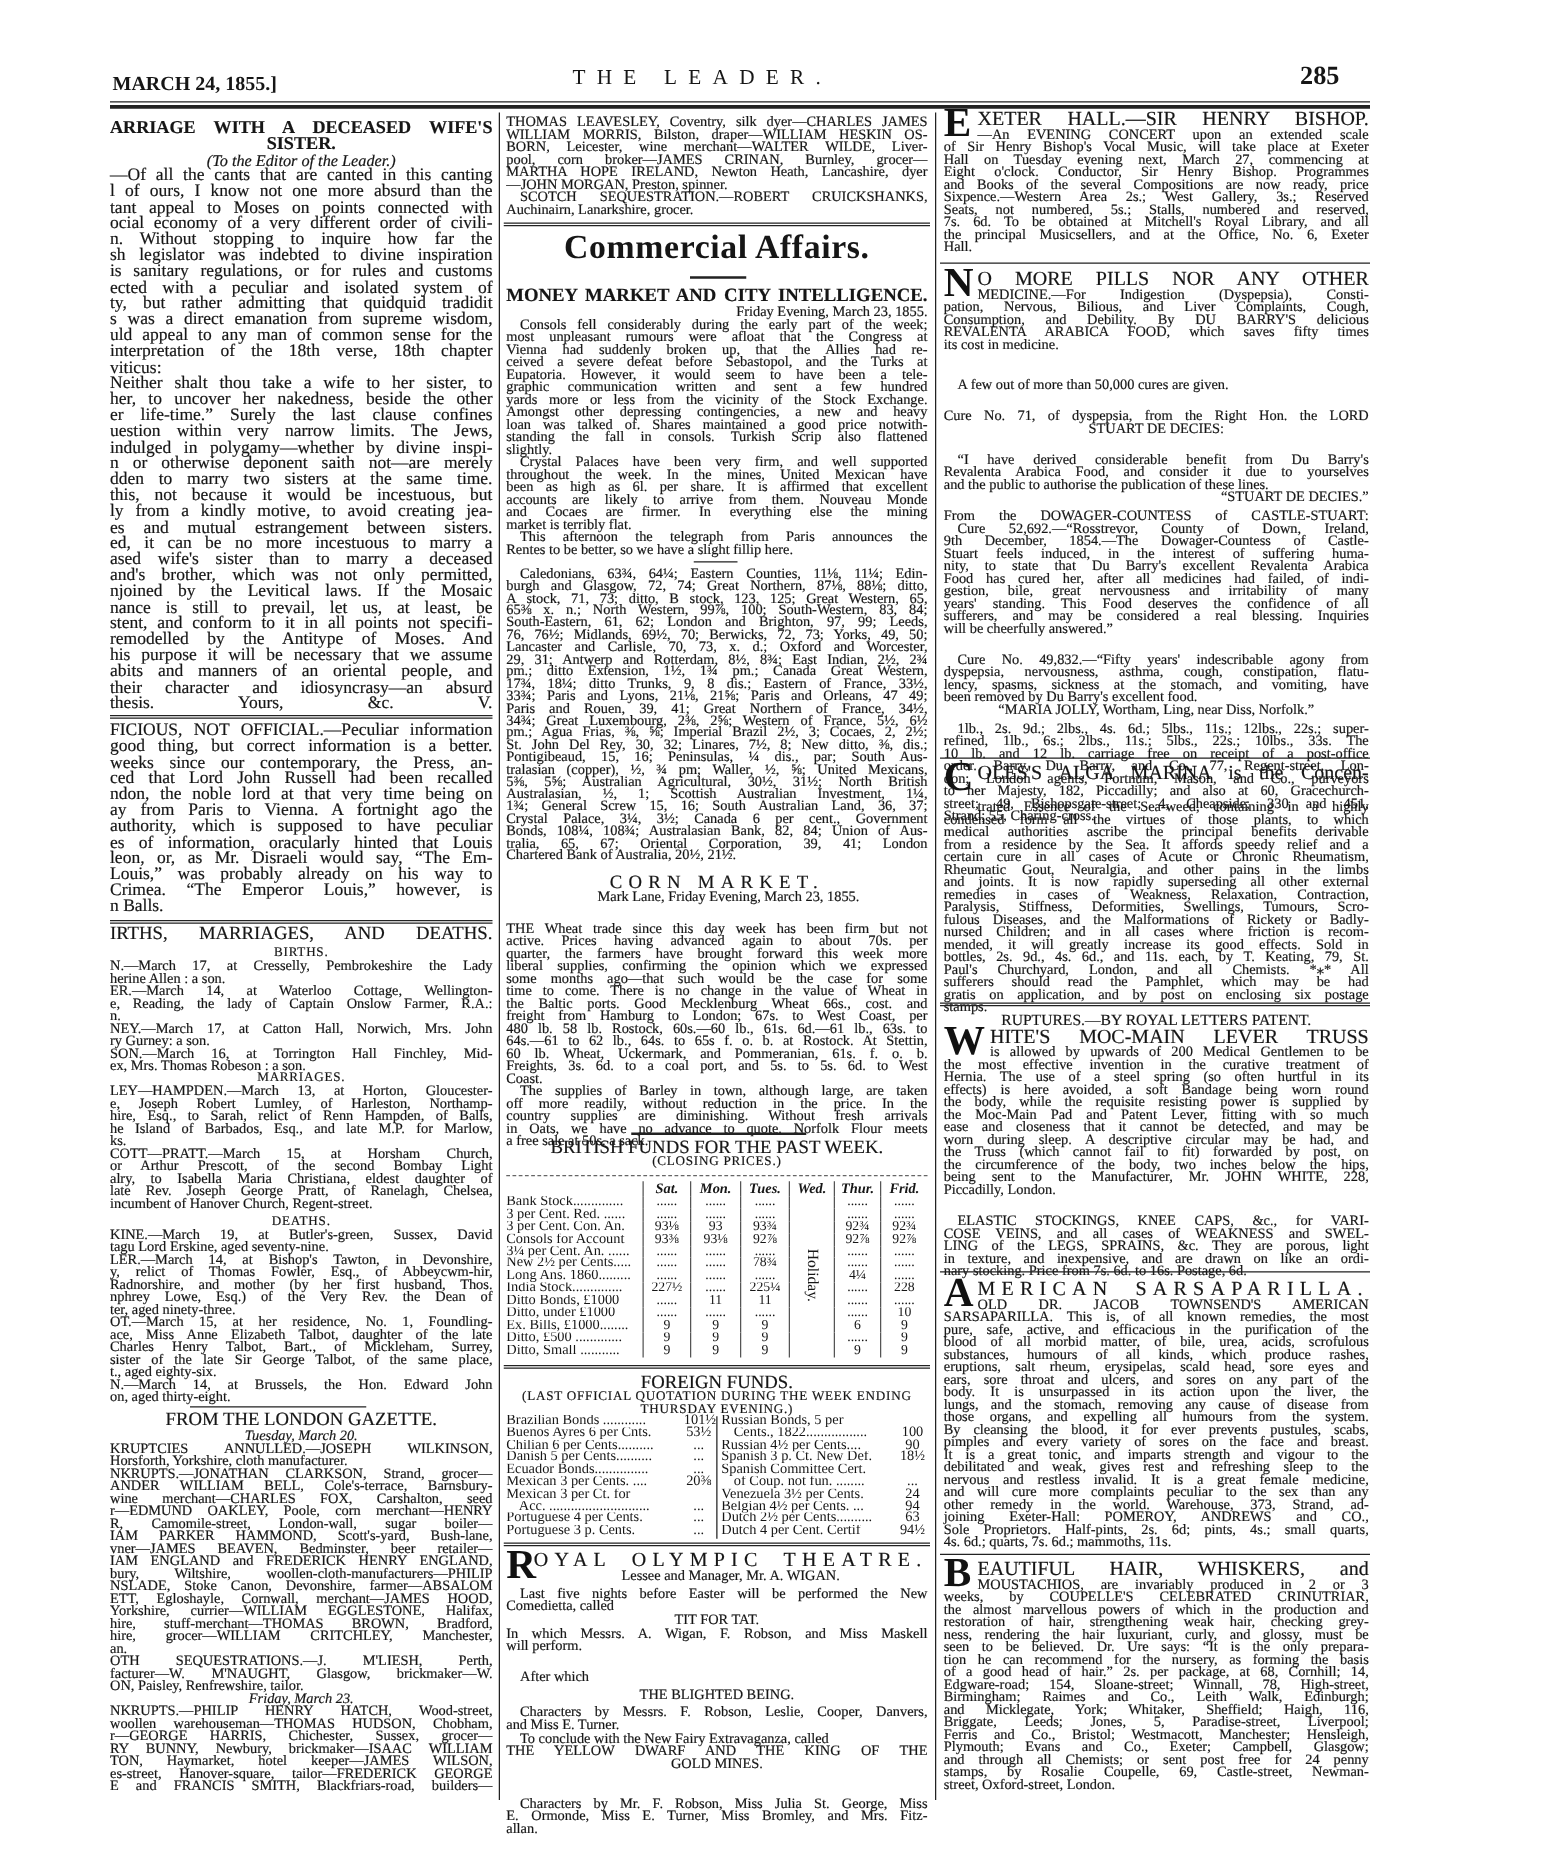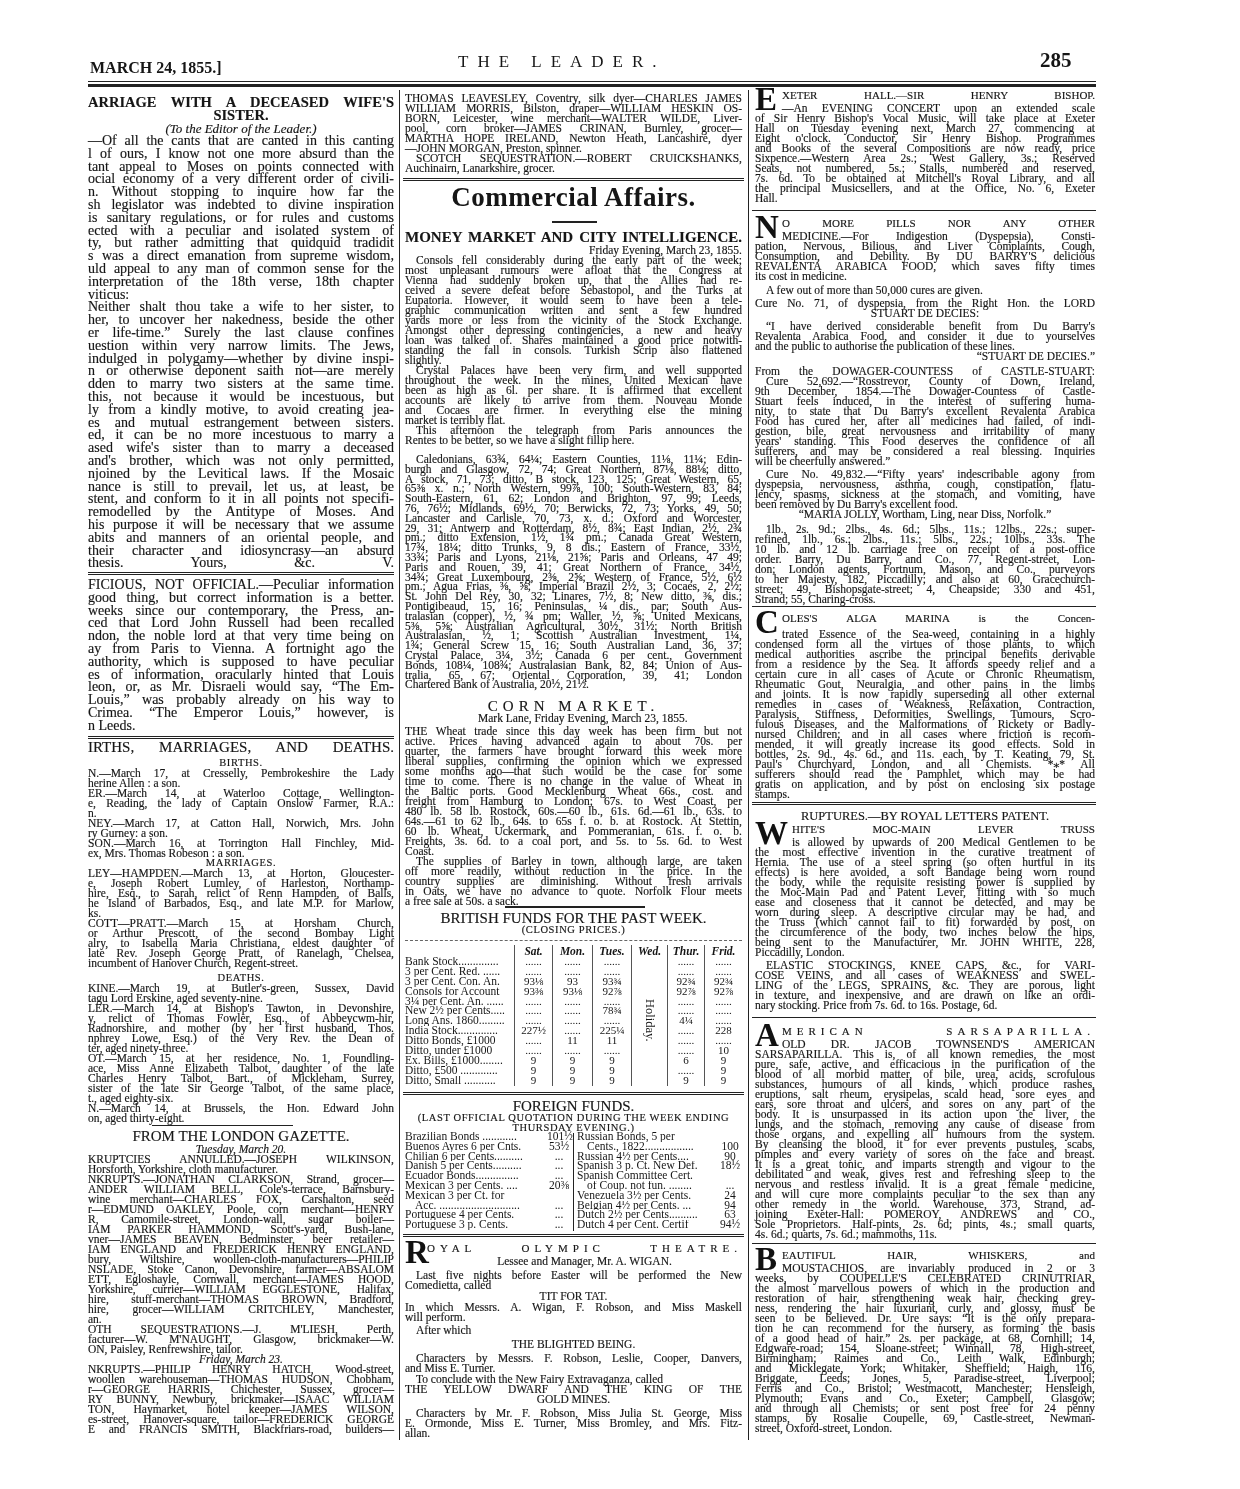--- a/index.html
+++ b/index.html
@@ -9,28 +9,28 @@
 .blk{position:absolute}
 .ln{display:block;white-space:nowrap;height:10px;line-height:10px;font-size:11.5px;text-align:justify;text-align-last:justify;-webkit-text-stroke:0.15px #161616}
 .big .ln{height:12.8px;line-height:12.8px;font-size:14px}
 .tight .ln{height:9.8px;line-height:9.8px}
 .ln.l{text-align-last:left}
 .ln.c{text-align:center;text-align-last:center}
 .ln.r{text-align:right;text-align-last:right}
 .ln.p{text-indent:11px}
 .ln.pl{text-indent:11px;text-align-last:left}
 .ln.it{font-style:italic}
-.ln.g1{margin-top:1px}.ln.g2{margin-top:4px}.ln.g3{margin-top:3px}.ln.g4{margin-top:4px}.ln.g5{margin-top:5px}
+.ln.g1{margin-top:1px}.ln.g2{margin-top:4px}.ln.g3{margin-top:15px}.ln.g4{margin-top:22px}.ln.g5{margin-top:5px}
 .big .ln.t1{height:13px;line-height:13px;font-size:14.5px;font-weight:bold}
 .big .ln.sub{height:13px;line-height:13px;font-size:13px;font-style:italic;text-align:center;text-align-last:center}
 .ln.h1{height:13px;line-height:13px;font-size:15px}
 .ln.h2{height:12px;line-height:12px;font-size:12.5px}
 .ln.hb{font-weight:bold}
 .ln.sc{font-size:10.5px;letter-spacing:.6px}
-.ln.dh{height:15px;line-height:15px;font-size:11px;padding-left:27px}
+.ln.dh{height:15px;line-height:15px;font-size:16px;padding-left:27px}
 .ln.d{padding-left:27px}
 .ln.ls{letter-spacing:5px}
 .ln.in73{padding-left:73px;text-align-last:left}
 #b-whites .ln.dh,#b-whites .ln.d{padding-left:37px}
 #b-olympic .ln.dh,#b-olympic .ln.d{padding-left:22px}
 .dc{position:absolute;left:0;top:-5px;font-size:33px;line-height:33px;font-weight:bold;color:#111}
 .rule{position:absolute;height:0;border-top:1px solid #222}
 .rule.dbl{height:3px;border-top:1px solid #222;border-bottom:1.5px solid #222}
 .rule.thick{border-top:2px solid #222}
 .rule.dash{border-top:1px dashed #666}
@@ -112,21 +112,21 @@
     <div class="ln ">good thing, but correct information is a better.</div>
     <div class="ln ">weeks since our contemporary, the Press, an-</div>
     <div class="ln ">ced that Lord John Russell had been recalled</div>
     <div class="ln ">ndon, the noble lord at that very time being on</div>
     <div class="ln ">ay from Paris to Vienna.  A fortnight ago the</div>
     <div class="ln ">authority, which is supposed to have peculiar</div>
     <div class="ln ">es of information, oracularly hinted that Louis</div>
     <div class="ln ">leon, or, as Mr. Disraeli would say, “The Em-</div>
     <div class="ln ">Louis,” was probably already on his way to</div>
     <div class="ln ">Crimea.  “The Emperor Louis,” however, is</div>
-    <div class="ln l">n Leeds.</div>
+    <div class="ln l">n Balls.</div>
   </div>
 <div class="rule dbl" style="left:88px;top:736px;width:306px"></div>
 <div class="blk" style="left:88px;top:741px;width:306px">
     <div class="ln h1">IRTHS, MARRIAGES, AND DEATHS.</div>
     <div class="ln c sc g2">BIRTHS.</div>
     <div class="ln ">N.—March 17, at Cresselly, Pembrokeshire the Lady</div>
     <div class="ln l">herine Allen : a son.</div>
     <div class="ln ">ER.—March 14, at Waterloo Cottage, Wellington-</div>
     <div class="ln ">e, Reading, the lady of Captain Onslow Farmer, R.A.:</div>
     <div class="ln l">n.</div>

